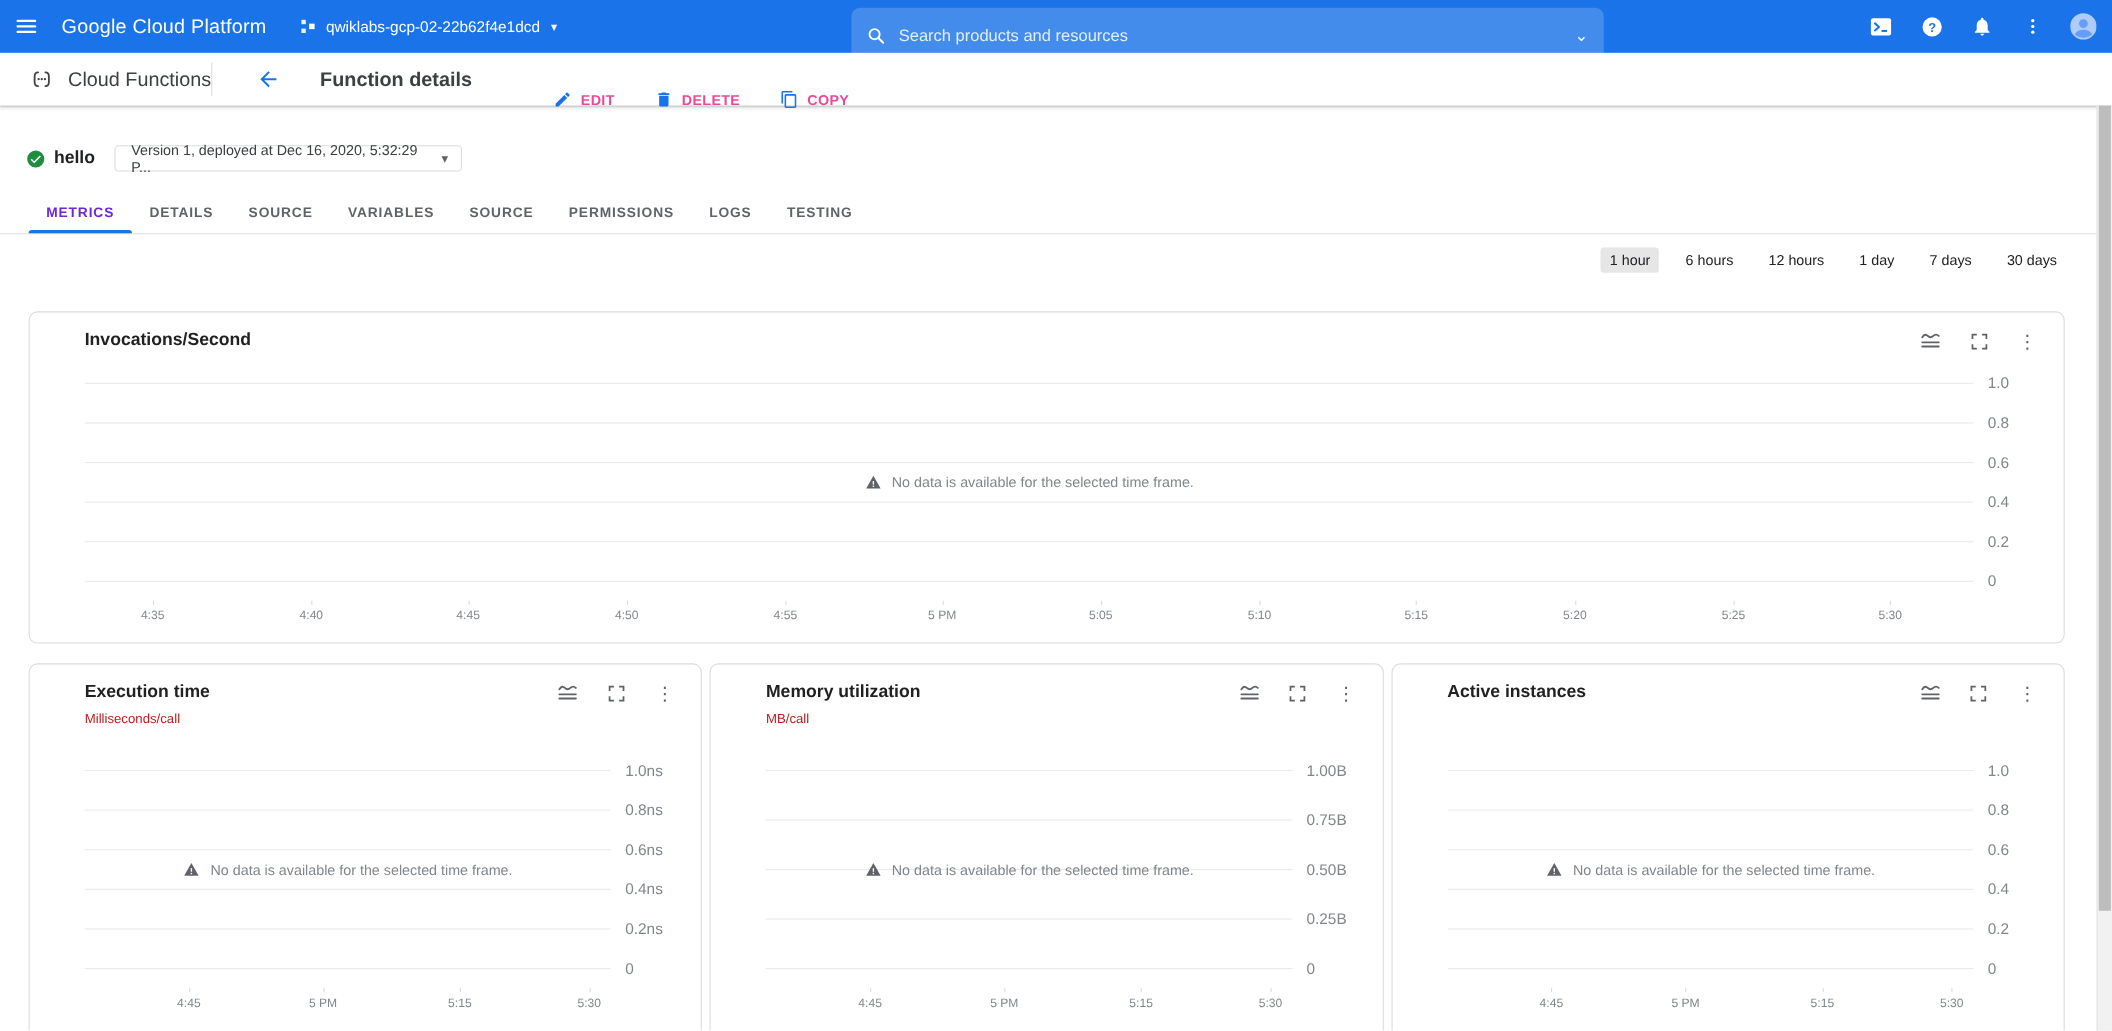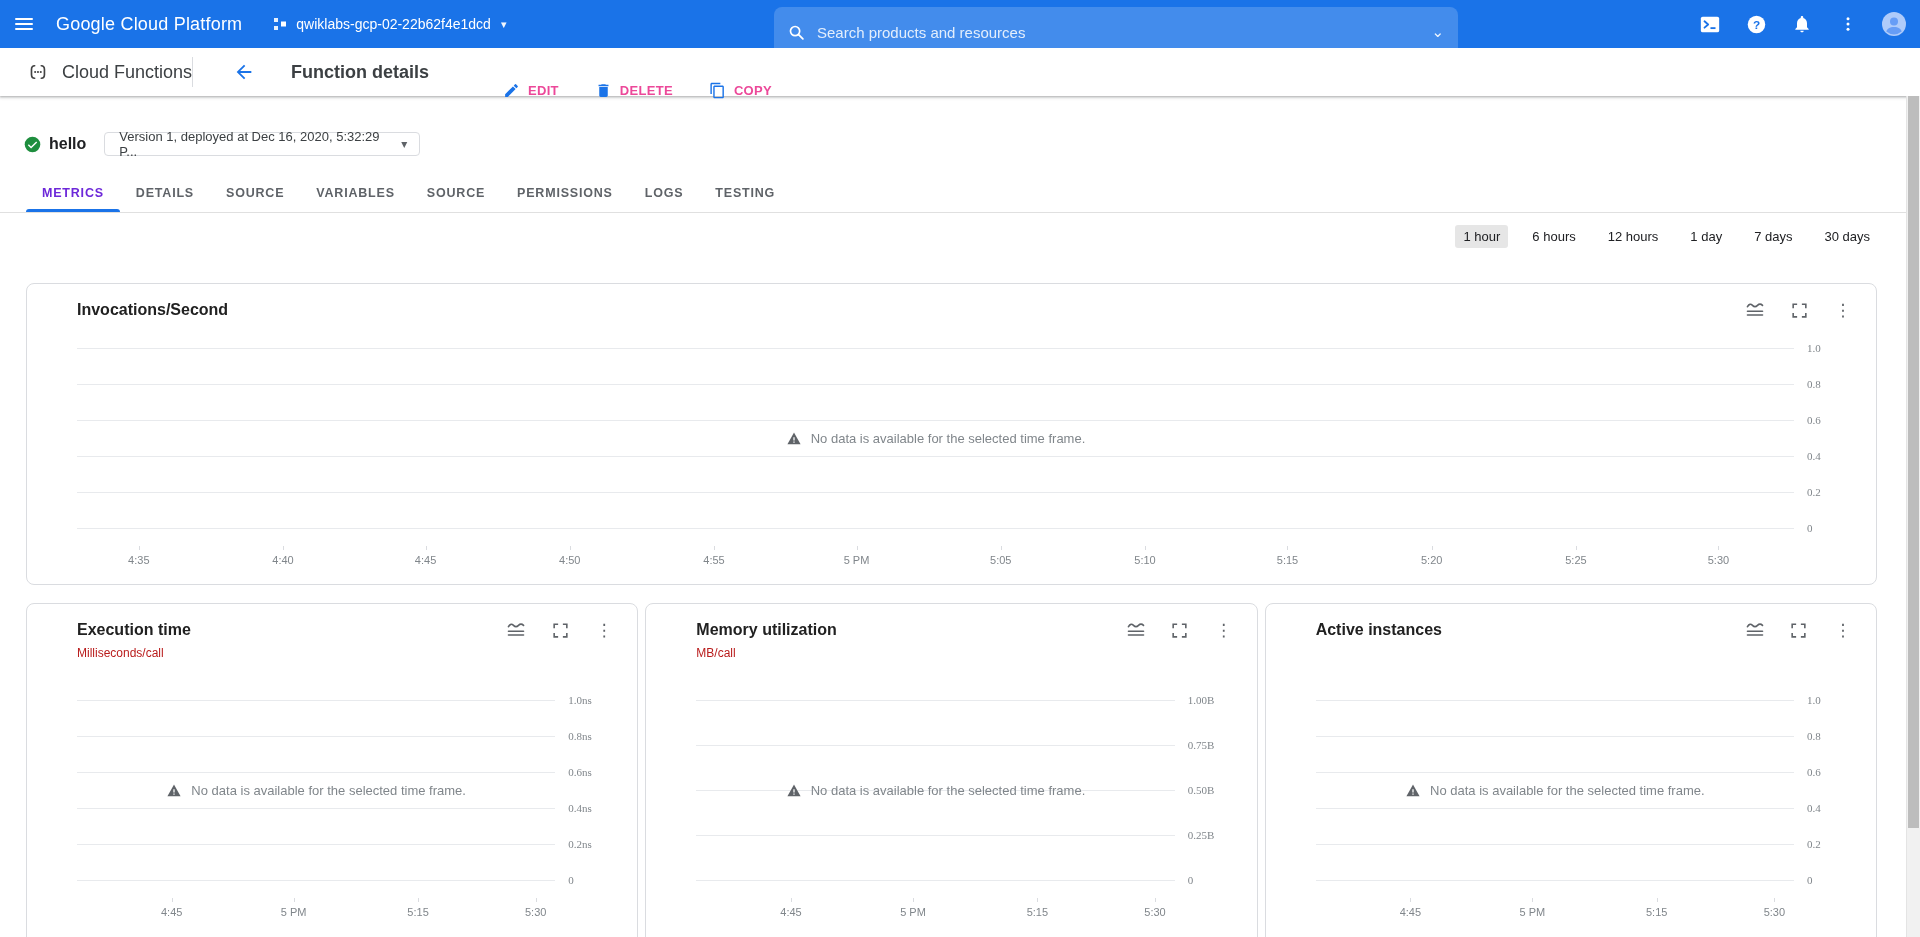--- a/index.html
+++ b/index.html
@@ -68,22 +68,22 @@
   .chart-actions { display:flex; align-items:center; gap:22px; }
   .chart-action { width:22px; height:22px; display:flex; align-items:center; justify-content:center; cursor:pointer;
                   color:#5f6368; font-size:17px; }
   .chart-subtitle { font-size:12px; color:#b91c1c; height:16px; margin:4px 0 0 22px; }
 
   .plot-zone { position:relative; margin:0 82px 0 22px; }
   .card-lg .plot-zone { margin-top:6px; }
   .card-sm .plot-zone { margin-top:38px; }
   .plot { position:relative; height:180px; }
   .gridline { position:absolute; left:0; right:0; height:1px; background:#e8eaed; }
-  .ytick { position:absolute; left:100%; margin-left:13px; transform:translateY(-50%); font-size:11px; color:#80868b;
-           white-space:nowrap;font-family:Liberation Serif, serif; }
+  .ytick { position:absolute; left:100%; margin-left:13px; transform:translateY(-50%); font-size:14px; color:#80868b;
+           white-space:nowrap; }
   .no-data { position:absolute; inset:0; display:flex; align-items:center; justify-content:center; gap:9px; }
   .no-data-text { font-size:13px; color:#80868b; }
   .x-axis { position:relative; height:22px; margin-top:19px; }
   .xtickmark { position:absolute; top:-1px; width:1px; height:4px; background:#dadce0; }
   .xtick { position:absolute; top:7px; transform:translateX(-50%); font-size:11px; color:#80868b; white-space:nowrap; }
 
   
   .scrollbar { position:absolute; top:96px; right:0; bottom:0; width:14px; background:#f1f1f1;
                border-left:1px solid #e4e4e4; z-index:40; }
   .scroll-thumb { position:absolute; top:0; left:1px; right:1px; height:87%; background:#bdbdbd; cursor:pointer; }

